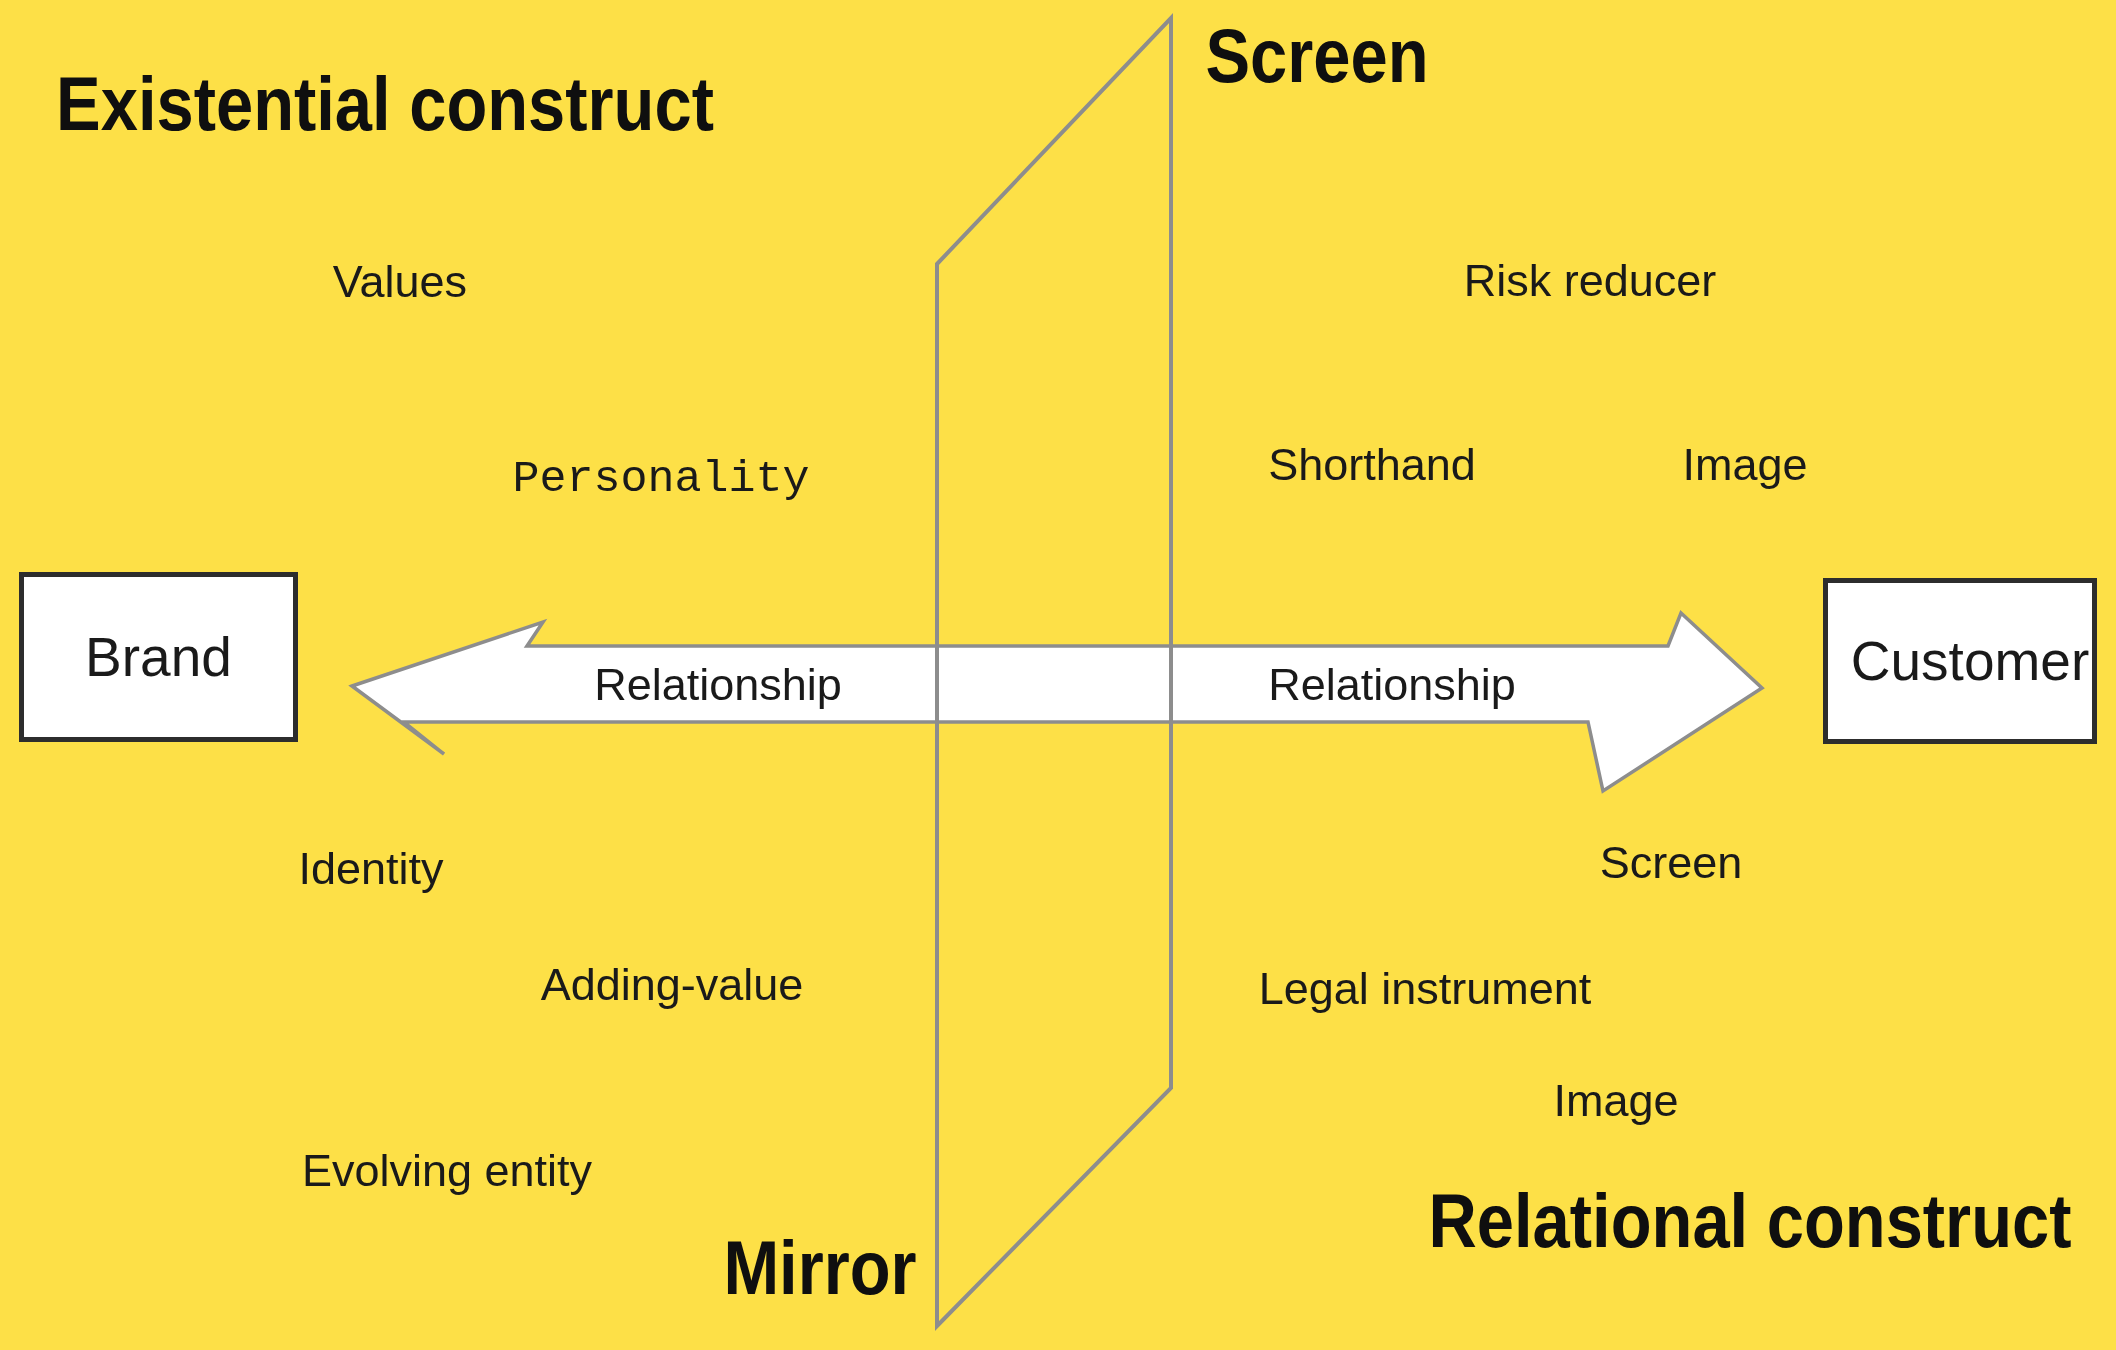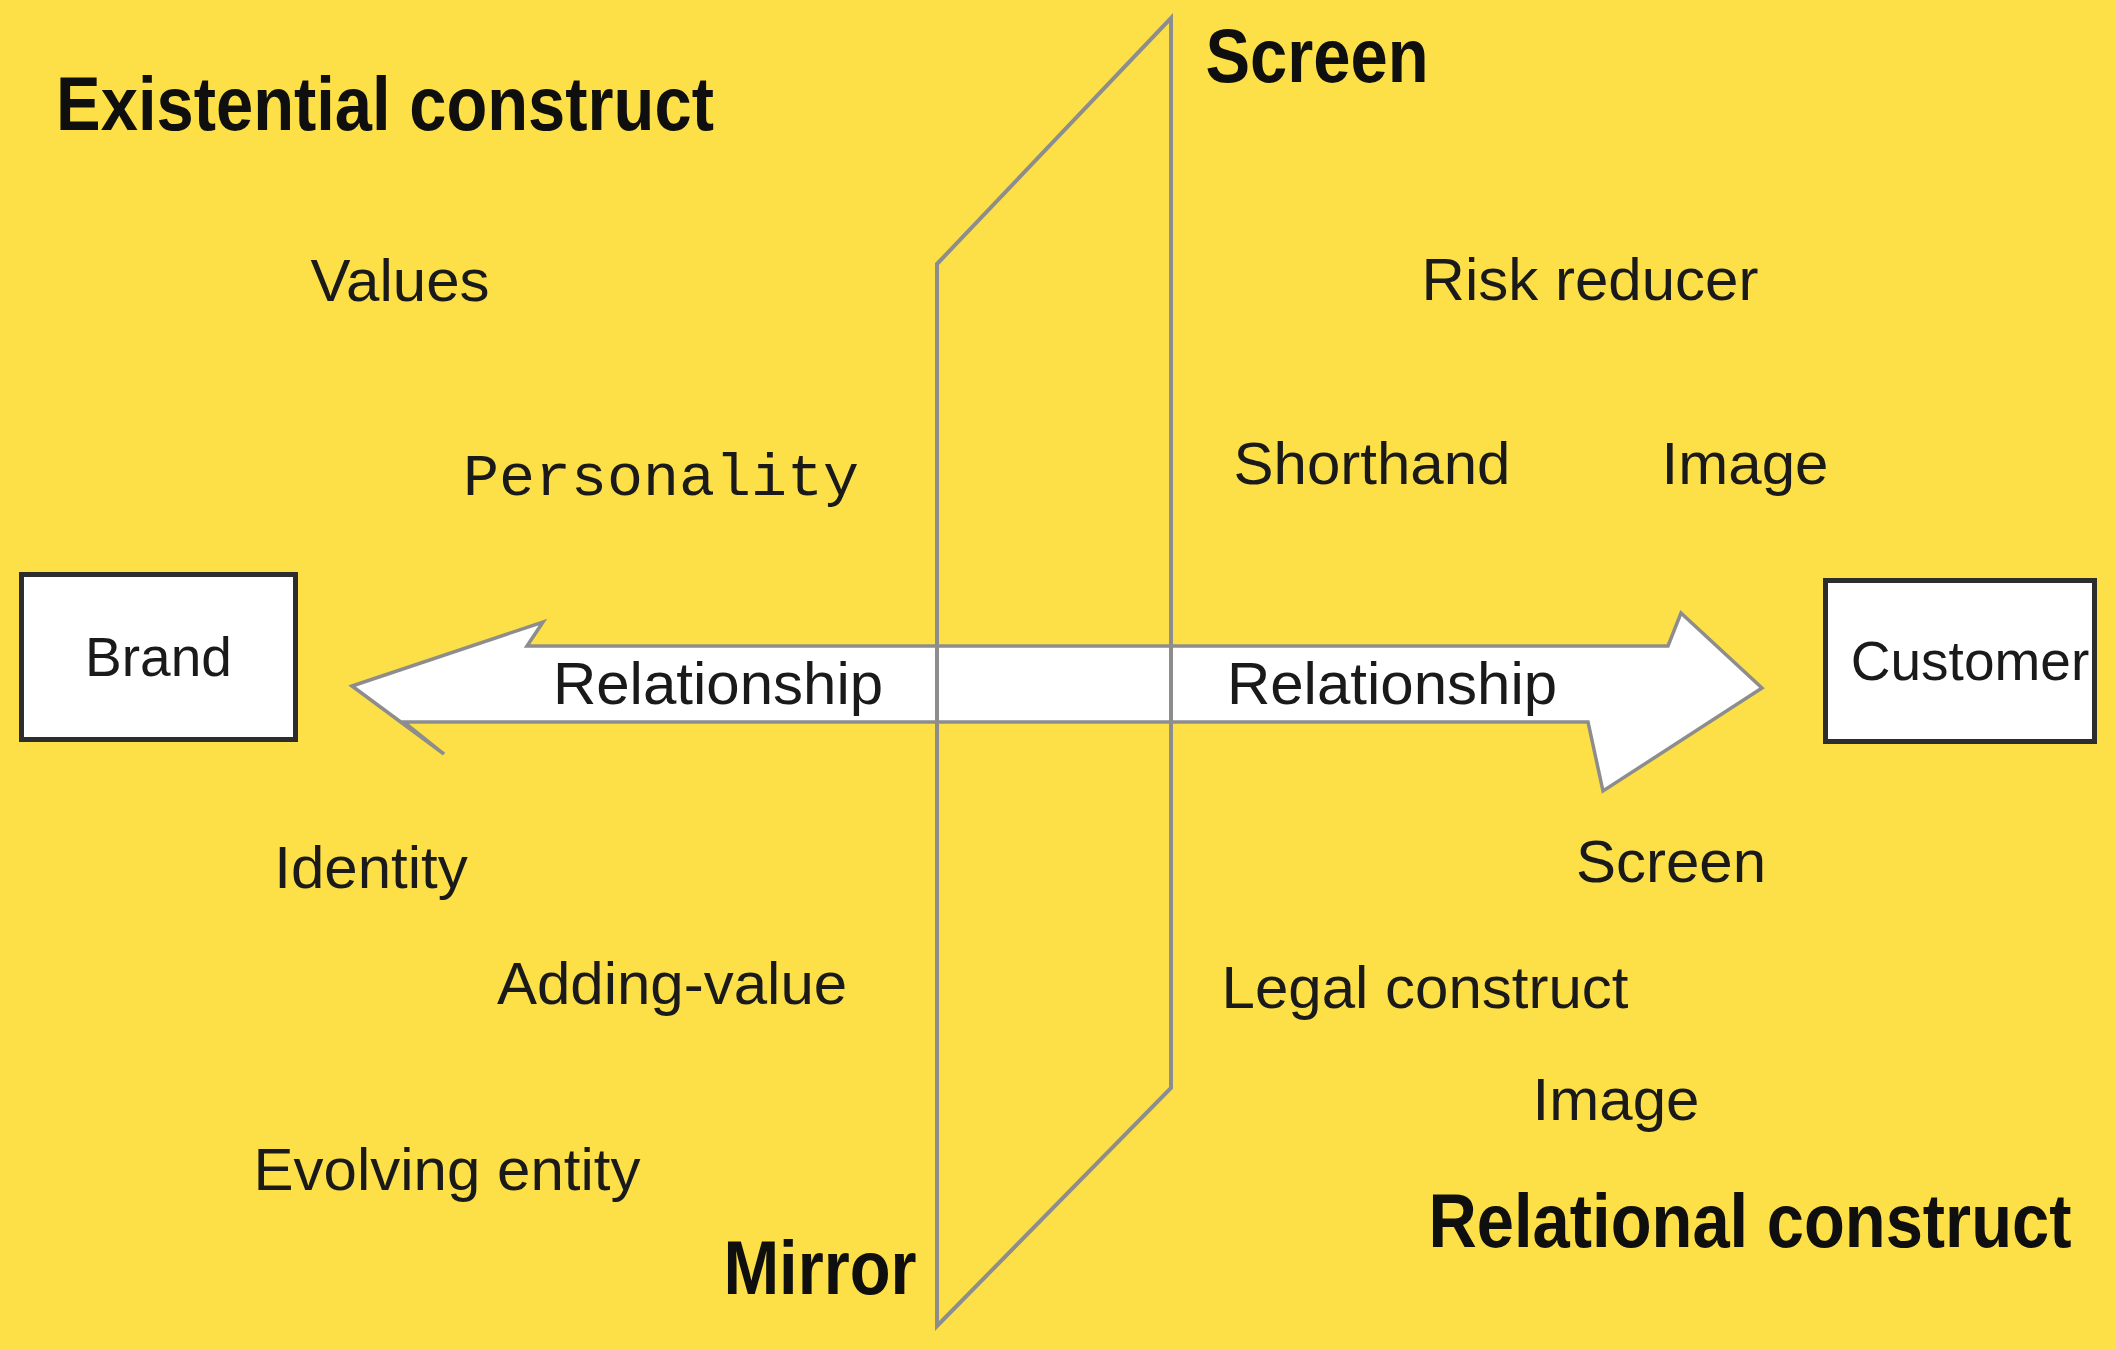--- a/index.html
+++ b/index.html
@@ -20,21 +20,21 @@
     left: 0;
     top: 0;
     width: 2116px;
     height: 1350px;
   }
   
   .lbl {
     position: absolute;
     white-space: nowrap;
     color: #1a1a1a;
-    font-size: 60px;
+    font-size: 45px;
     line-height: 1;
     transform: translate(-50%, -50%);
   }
   .lbl-bold {
     position: absolute;
     white-space: nowrap;
     color: #0f0f0f;
     font-size: 76px;
     font-weight: bold;
     line-height: 1;
@@ -110,16 +110,16 @@
   <div class="lbl" id="lbl-values">Values</div>
   <div class="lbl" id="lbl-personality">Personality</div>
   <div class="lbl" id="lbl-identity">Identity</div>
   <div class="lbl" id="lbl-adding-value">Adding-value</div>
   <div class="lbl" id="lbl-evolving-entity">Evolving entity</div>
 
   <div class="lbl" id="lbl-risk-reducer">Risk reducer</div>
   <div class="lbl" id="lbl-shorthand">Shorthand</div>
   <div class="lbl" id="lbl-image">Image</div>
   <div class="lbl" id="lbl-company">Screen</div>
-  <div class="lbl" id="lbl-legal-instrument">Legal construct</div>
+  <div class="lbl" id="lbl-legal-instrument">Legal instrument</div>
   <div class="lbl" id="lbl-logo">Image</div>
 
 </div>
 
 </body></html>

